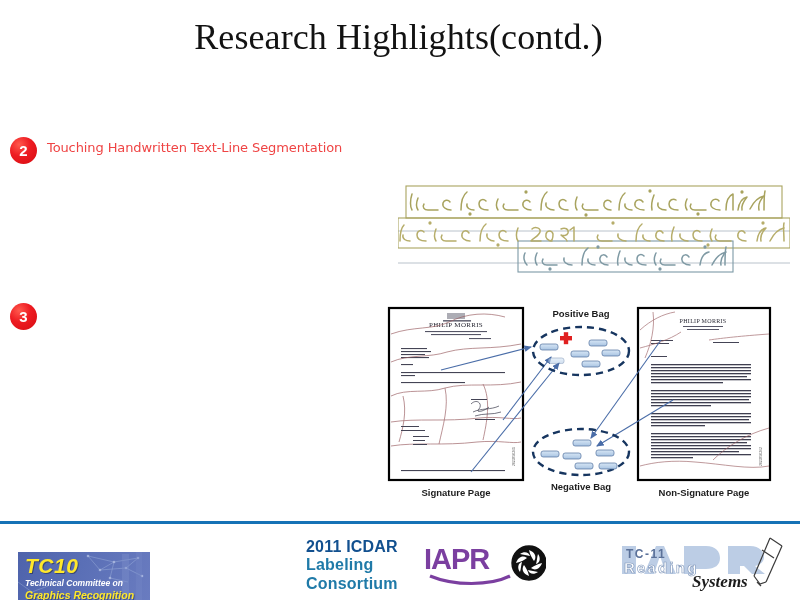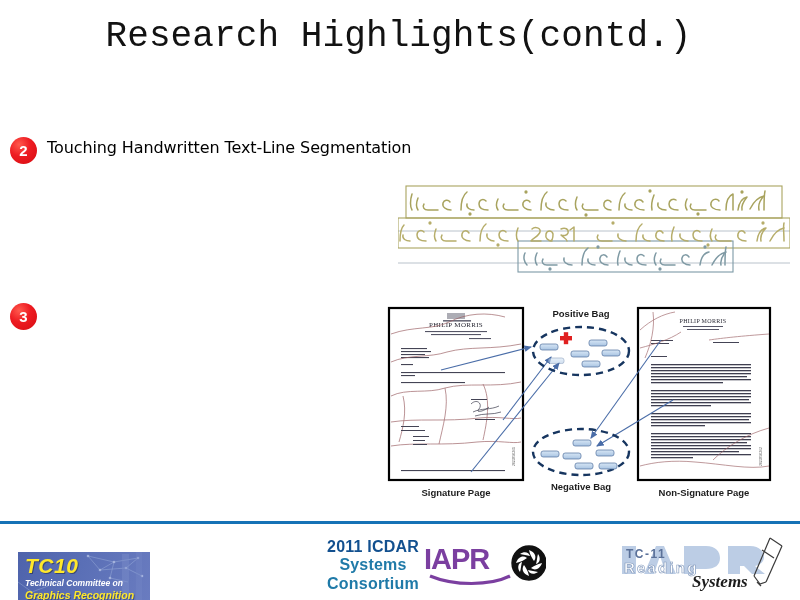--- a/index.html
+++ b/index.html
@@ -4,35 +4,35 @@
 <style>
   html,body{margin:0;padding:0;background:#fff;}
   body{width:800px;height:600px;overflow:hidden;
        font-family:"Liberation Sans","DejaVu Sans",sans-serif;color:#000;}
   #slide{position:relative;width:800px;height:600px;background:#ffffff;}
 
   
   #slide-title{
     position:absolute;left:0;top:16px;width:797px;text-align:center;
     font-size:36px;font-weight:400;letter-spacing:.1px;color:#121212;
-    font-family:Liberation Mono, monospace;
+    font-family:Liberation Serif, serif;
     white-space:nowrap;
   }
 
   
   .bullet{position:absolute;display:flex;align-items:flex-start;}
   .badge{
     width:27px;height:27px;border-radius:50%;
     background:radial-gradient(circle at 34% 28%, #ff5a4e 0%, #ee1c22 42%, #d60b11 100%);
     color:#fff;font-size:15px;font-weight:700;line-height:27px;text-align:center;
     flex:0 0 auto;box-shadow:0 0 0 0 rgba(0,0,0,0);
     font-family:"Liberation Sans","DejaVu Sans",sans-serif;
   }
   .btext{
-    margin-left:10px;font-size:16px;line-height:22px;color:#000000;
+    margin-left:10px;font-size:13px;line-height:22px;color:#ef4444;
     font-family:"DejaVu Sans","Liberation Sans",sans-serif;
     letter-spacing:-.1px;
   }
   #bullet-2{left:10px;top:137px;}
   #bullet-3{left:10px;top:303px;}
   #bullet-3 .btext{width:290px;line-height:23px;}
 
   
   #handwriting-figure{position:absolute;left:398px;top:183px;width:392px;height:95px;}
   #handwriting-figure svg{display:block;}
@@ -53,21 +53,21 @@
   #logo-tc10 .net{position:absolute;inset:0;opacity:.55;}
   #logo-tc10 .t1{position:absolute;left:7px;top:2px;font-size:21px;font-weight:700;
      color:#ffe82b;font-style:italic;letter-spacing:.5px;
      text-shadow:1px 1px 0 rgba(0,0,0,.35);}
   #logo-tc10 .t2{position:absolute;left:7px;top:26px;font-size:8.5px;font-weight:700;
      color:#ffffff;font-style:italic;white-space:nowrap;}
   #logo-tc10 .t3{position:absolute;left:7px;top:37px;font-size:10.5px;font-weight:700;
      color:#ffe82b;font-style:italic;white-space:nowrap;
      text-shadow:1px 1px 0 rgba(0,0,0,.3);text-align:right;}
 
-  #logo-icdar{position:absolute;left:306px;top:14px;width:134px;text-align:center;line-height:1.15;}
+  #logo-icdar{position:absolute;left:306px;top:14px;width:134px;text-align:left;line-height:1.15;}
   #logo-icdar .l1{font-size:16px;font-weight:700;color:#12508f;letter-spacing:.2px;}
   #logo-icdar .l2{font-size:16px;font-weight:700;color:#1f7aa8;letter-spacing:.2px;}
 
   #logo-iapr{position:absolute;left:424px;top:12px;width:122px;height:52px;text-align:center;}
 
   #logo-tc11{position:absolute;left:600px;top:8px;width:190px;height:60px;overflow:hidden;}
 </style>
 </head>
 <body>
 
@@ -398,21 +398,21 @@
         <rect x="104" y="2" width="7" height="48" fill="#8e9fd4" opacity=".45"></rect>
         <rect x="118" y="0" width="6" height="52" fill="#7f92cc" opacity=".4"></rect>
       </svg>
       <div class="t1">TC10</div>
       <div class="t2">Technical Committee on</div>
       <div class="t3">Graphics Recognition</div>
     </div>
 
     <div id="logo-icdar">
       <div class="l1">2011 ICDAR</div>
-      <div class="l2">Systems Consortium</div>
+      <div class="l2">Labeling Consortium</div>
     </div>
 
     <div id="logo-iapr">
       <svg width="122" height="52" viewBox="0 0 122 52" xmlns="http://www.w3.org/2000/svg">
         <text x="0" y="33" font-family="Liberation Sans, sans-serif" font-size="29" font-weight="bold" fill="#7b3fa0" letter-spacing="-1">IAPR</text>
 
         <path d="M6 40 C30 50 66 50 86 40" stroke="#7b3fa0" stroke-width="3.2" fill="none"></path>
 
         <g transform="translate(88,10)">
           <circle cx="17" cy="17" r="17" fill="#111111"></circle>

